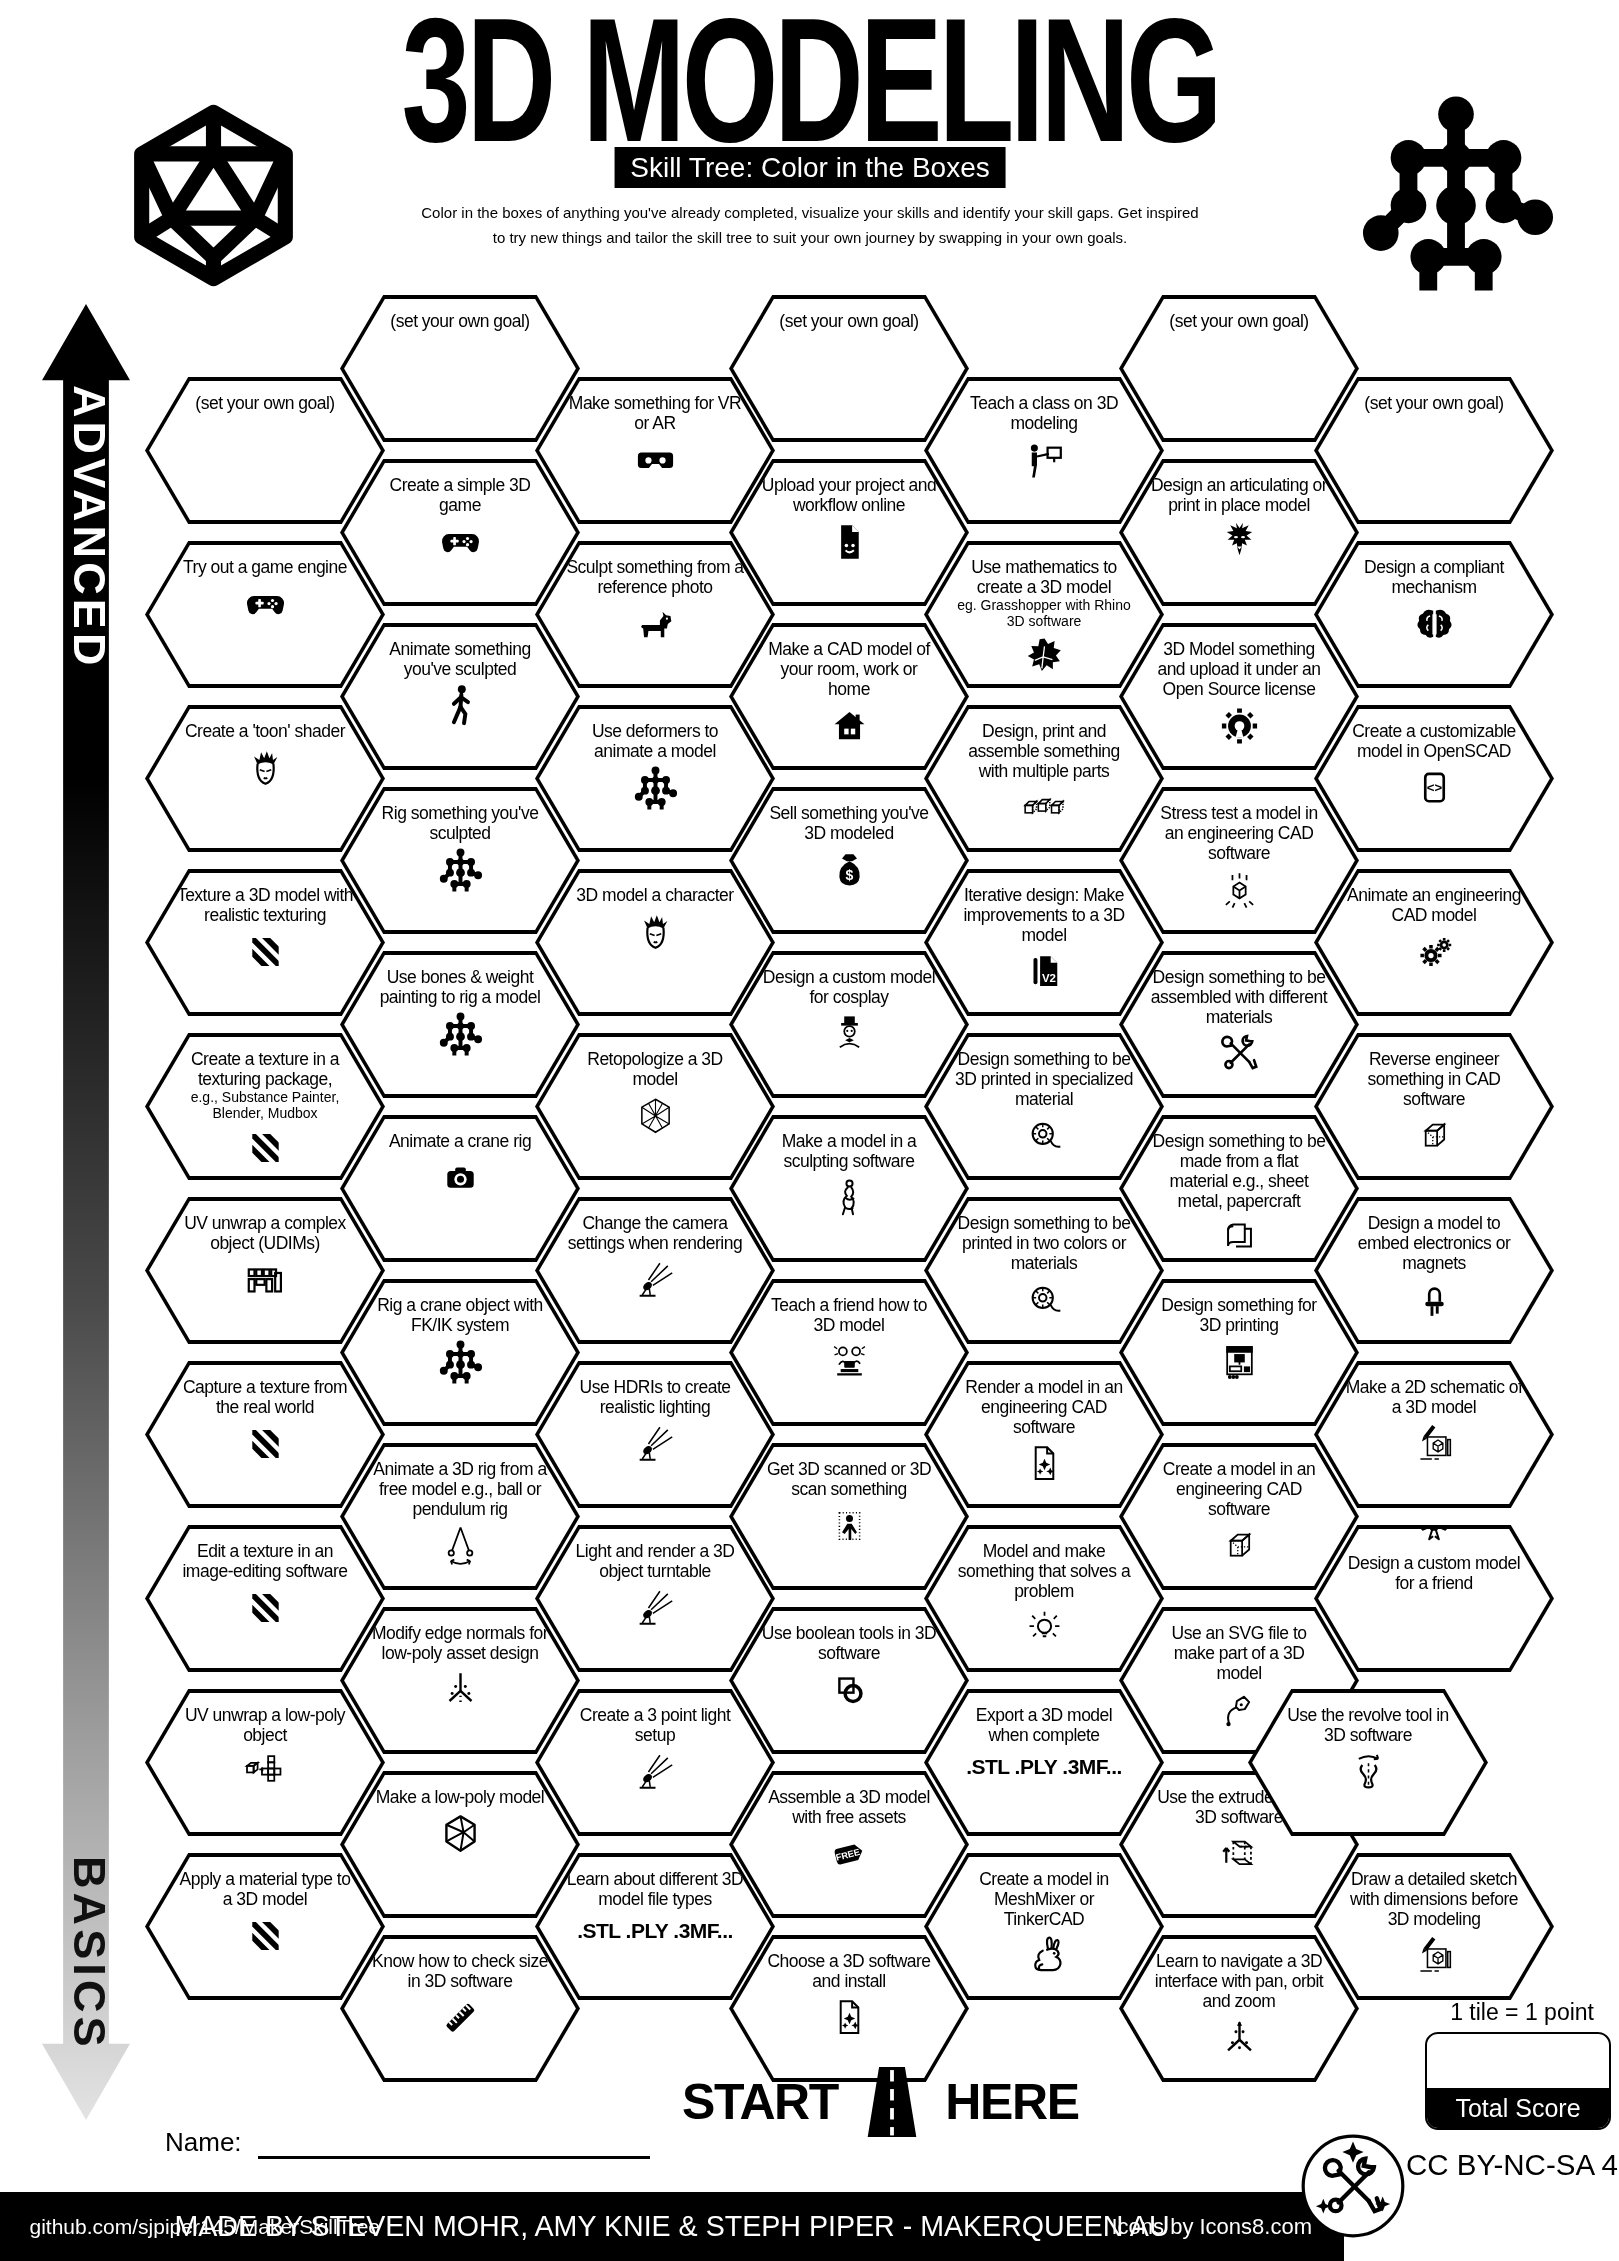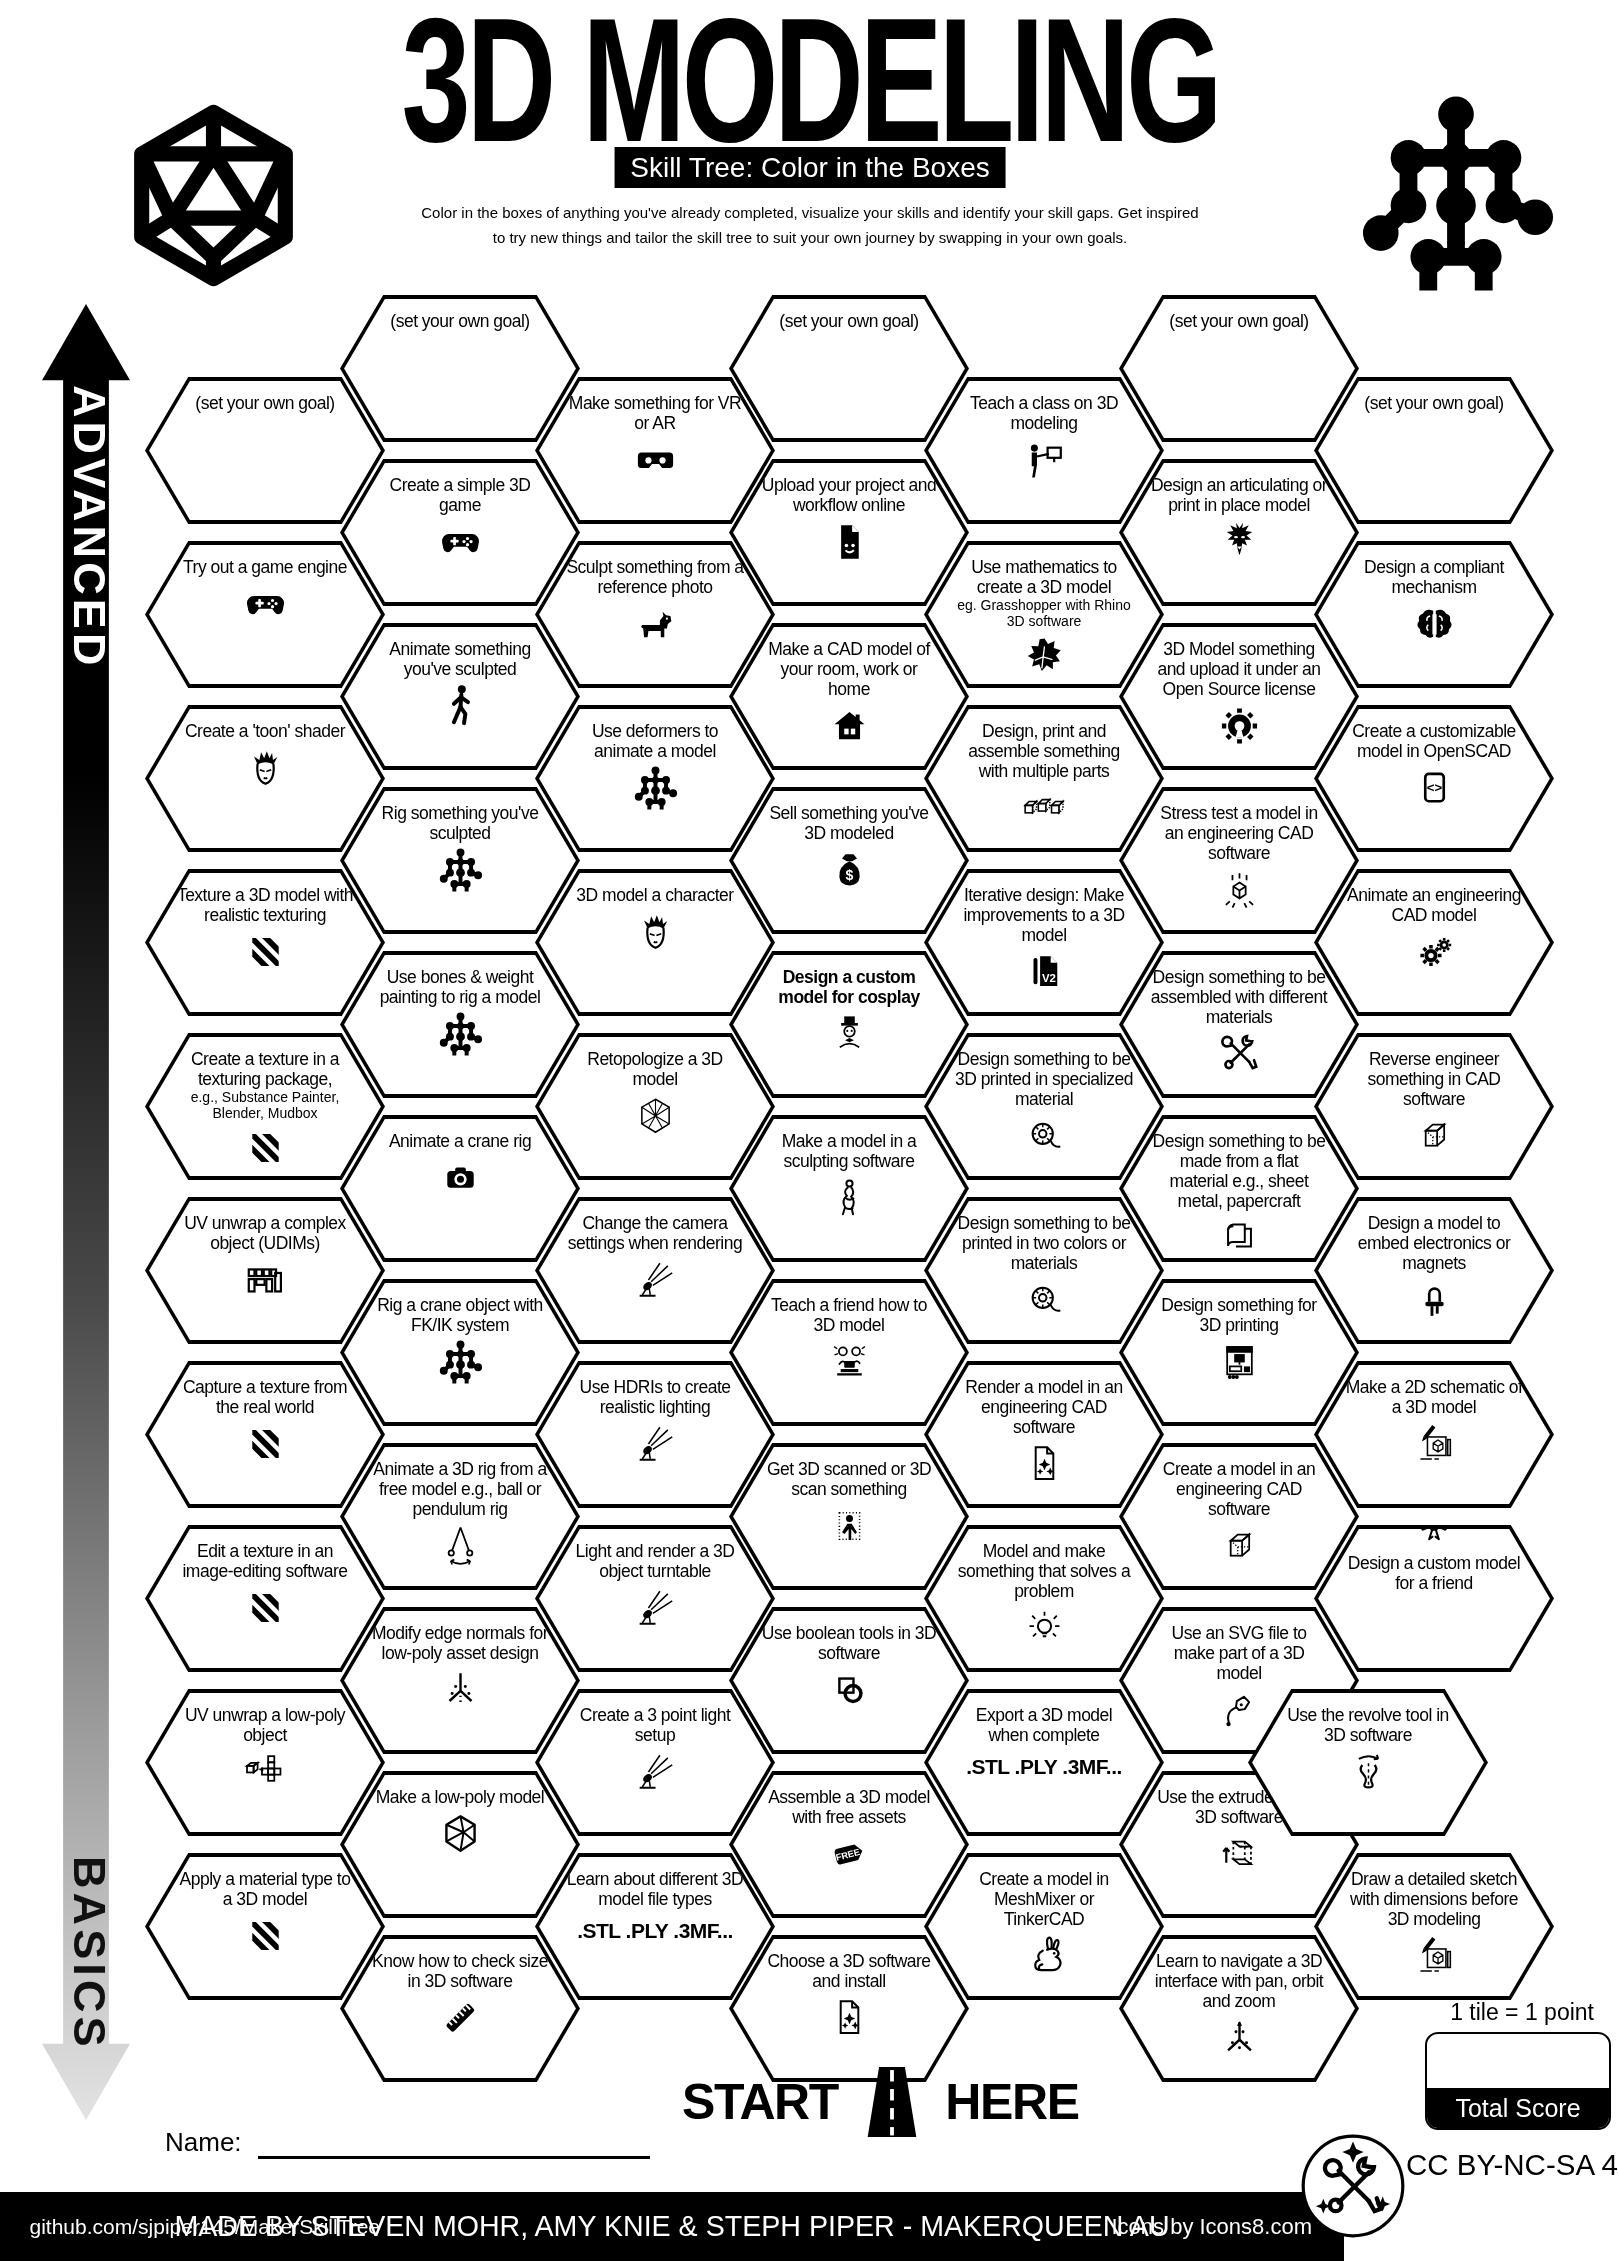--- a/index.html
+++ b/index.html
@@ -963,21 +963,21 @@
       <div class="hex-b"></div>
       <div class="hex-i">
         <div class="hex-label">Sell something you've 3D modeled</div>
         <div class="hex-icon">
           <svg viewBox="0 0 100 100">
             <use href="#i-moneybag"></use>
           </svg>
         </div>
       </div>
     </div>
-    <div class="hex" style="left: 729px; top: 951px; font-weight: bold;">
+    <div class="hex" style="left: 729px; top: 951px;">
       <div class="hex-b"></div>
       <div class="hex-i">
         <div class="hex-label">Design a custom model for cosplay</div>
         <div class="hex-icon">
           <svg viewBox="0 0 100 100">
             <use href="#i-cosplay"></use>
           </svg>
         </div>
       </div>
     </div>

